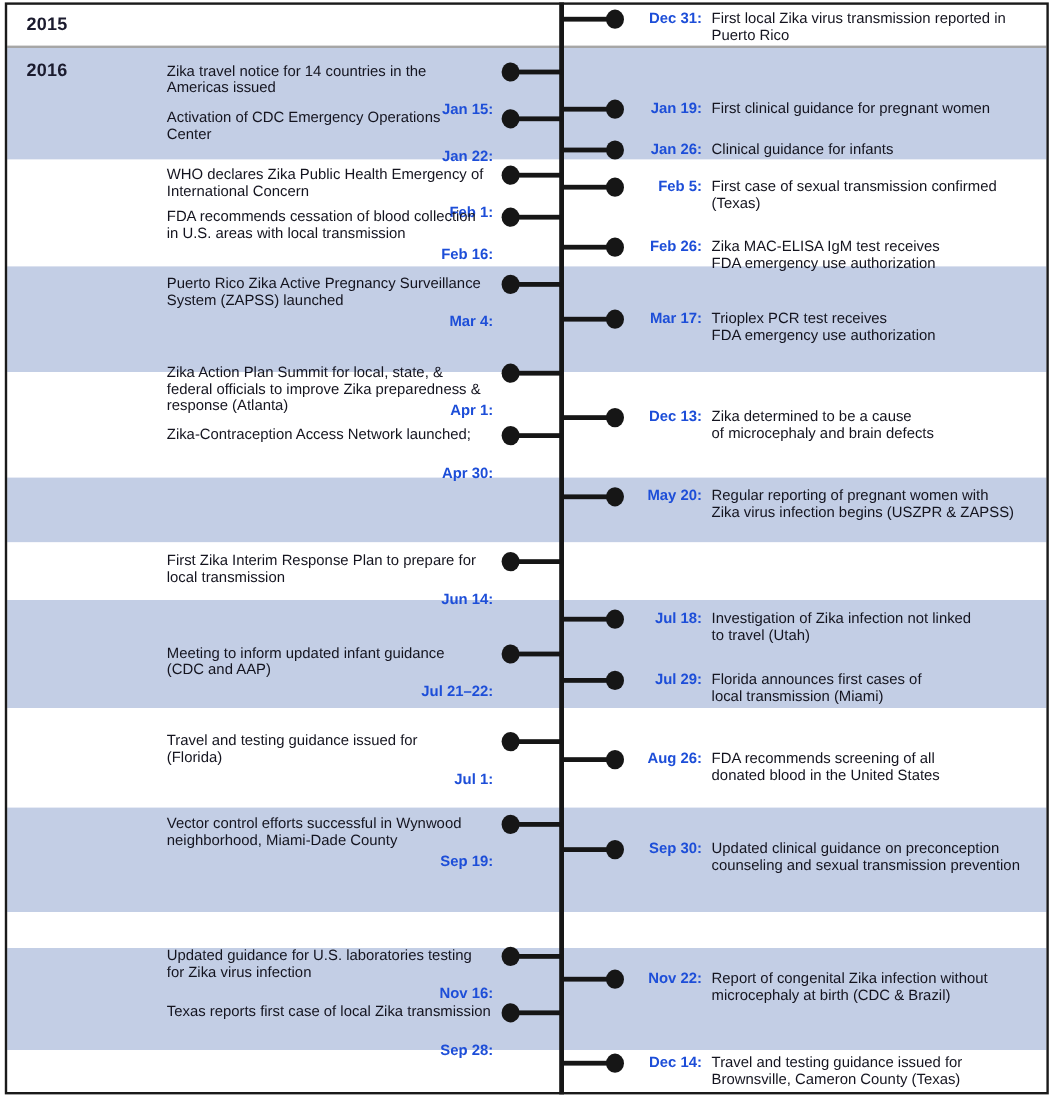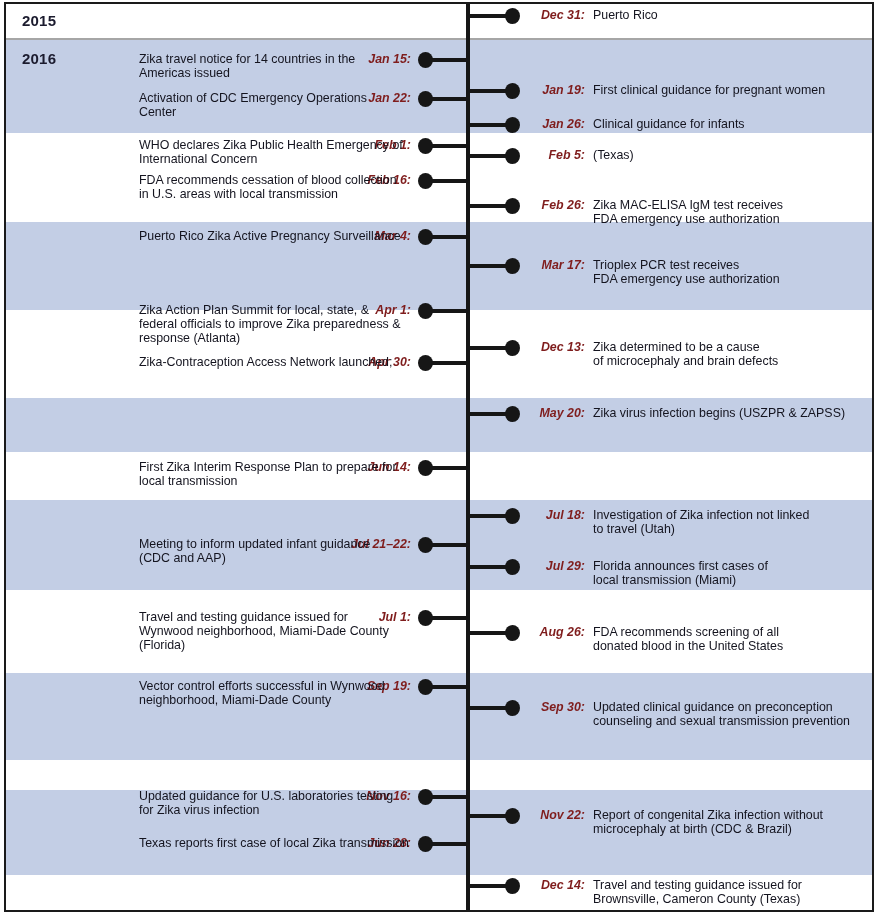--- a/index.html
+++ b/index.html
@@ -93,28 +93,27 @@
     z-index: 15;
     font-size: 12.4px;
     line-height: 14.2px;
     color: #1b1b2e;
     white-space: nowrap;
   }
   .event .date {
     position: absolute;
     font-weight: bold;
     text-align: right;
-    color: #7f1d1d;
-    font-style: italic;
+    color: #1d4ed8;
   }
   .event .desc {
     position: absolute;
     color: #14141f;
   }
-  .event.left .date  { right: 0; width: 140px; }
+  .event.left .date  { right: 0; width: 140px; margin-top: 32px; }
   .event.left .desc  { left: 148px; }
   .event.right .date { left: 0; width: 58px; text-align: right; }
   .event.right .desc { left: 66px; }
   .desc-line { display: block; }
 </style>
 </head>
 <body>
 
 <div id="timeline-figure">
 
@@ -170,20 +169,21 @@
         <span class="date">Feb 16:</span>
         <span class="desc">
           <span class="desc-line">FDA recommends cessation of blood collection</span>
           <span class="desc-line">in U.S. areas with local transmission</span>
         </span>
       </div>
       <div class="event left" style="top: 229px; left: -9px; width: 420px;">
         <span class="date">Mar 4:</span>
         <span class="desc">
           <span class="desc-line">Puerto Rico Zika Active Pregnancy Surveillance</span>
+          <span class="desc-line">System (ZAPSS) launched</span>
         </span>
       </div>
       <div class="event left" style="top: 303px; left: -9px; width: 420px;">
         <span class="date">Apr 1:</span>
         <span class="desc">
           <span class="desc-line">Zika Action Plan Summit for local, state, &amp;</span>
           <span class="desc-line">federal officials to improve Zika preparedness &amp;</span>
           <span class="desc-line">response (Atlanta)</span>
         </span>
       </div>
@@ -204,67 +204,68 @@
         <span class="date">Jul 21–22:</span>
         <span class="desc">
           <span class="desc-line">Meeting to inform updated infant guidance</span>
           <span class="desc-line">(CDC and AAP)</span>
         </span>
       </div>
       <div class="event left" style="top: 610px; left: -9px; width: 420px;">
         <span class="date">Jul 1:</span>
         <span class="desc">
           <span class="desc-line">Travel and testing guidance issued for</span>
-          <span class="desc-line">Wynwood neighborhood, Miami-Dade County</span>
           <span class="desc-line">(Florida)</span>
         </span>
       </div>
       <div class="event left" style="top: 679px; left: -9px; width: 420px;">
         <span class="date">Sep 19:</span>
         <span class="desc">
           <span class="desc-line">Vector control efforts successful in Wynwood</span>
           <span class="desc-line">neighborhood, Miami-Dade County</span>
         </span>
       </div>
       <div class="event left" style="top: 789px; left: -9px; width: 420px;">
         <span class="date">Nov 16:</span>
         <span class="desc">
           <span class="desc-line">Updated guidance for U.S. laboratories testing</span>
           <span class="desc-line">for Zika virus infection</span>
         </span>
       </div>
       <div class="event left" style="top: 836px; left: -9px; width: 420px;">
-        <span class="date">Jun 28:</span>
+        <span class="date">Sep 28:</span>
         <span class="desc">
           <span class="desc-line">Texas reports first case of local Zika transmission</span>
         </span>
       </div>
     </div>
   <div id="right-events-layer">
       <div class="event right" style="top: 8px; left: 527px; width: 340px;">
         <span class="date">Dec 31:</span>
         <span class="desc">
+          <span class="desc-line">First local Zika virus transmission reported in</span>
           <span class="desc-line">Puerto Rico</span>
         </span>
       </div>
       <div class="event right" style="top: 83px; left: 527px; width: 340px;">
         <span class="date">Jan 19:</span>
         <span class="desc">
           <span class="desc-line">First clinical guidance for pregnant women</span>
         </span>
       </div>
       <div class="event right" style="top: 117px; left: 527px; width: 340px;">
         <span class="date">Jan 26:</span>
         <span class="desc">
           <span class="desc-line">Clinical guidance for infants</span>
         </span>
       </div>
       <div class="event right" style="top: 148px; left: 527px; width: 340px;">
         <span class="date">Feb 5:</span>
         <span class="desc">
+          <span class="desc-line">First case of sexual transmission confirmed</span>
           <span class="desc-line">(Texas)</span>
         </span>
       </div>
       <div class="event right" style="top: 198px; left: 527px; width: 340px;">
         <span class="date">Feb 26:</span>
         <span class="desc">
           <span class="desc-line">Zika MAC-ELISA IgM test receives</span>
           <span class="desc-line">FDA emergency use authorization</span>
         </span>
       </div>
@@ -278,20 +279,21 @@
       <div class="event right" style="top: 340px; left: 527px; width: 340px;">
         <span class="date">Dec 13:</span>
         <span class="desc">
           <span class="desc-line">Zika determined to be a cause</span>
           <span class="desc-line">of microcephaly and brain defects</span>
         </span>
       </div>
       <div class="event right" style="top: 406px; left: 527px; width: 340px;">
         <span class="date">May 20:</span>
         <span class="desc">
+          <span class="desc-line">Regular reporting of pregnant women with</span>
           <span class="desc-line">Zika virus infection begins (USZPR &amp; ZAPSS)</span>
         </span>
       </div>
       <div class="event right" style="top: 508px; left: 527px; width: 340px;">
         <span class="date">Jul 18:</span>
         <span class="desc">
           <span class="desc-line">Investigation of Zika infection not linked</span>
           <span class="desc-line">to travel (Utah)</span>
         </span>
       </div>

